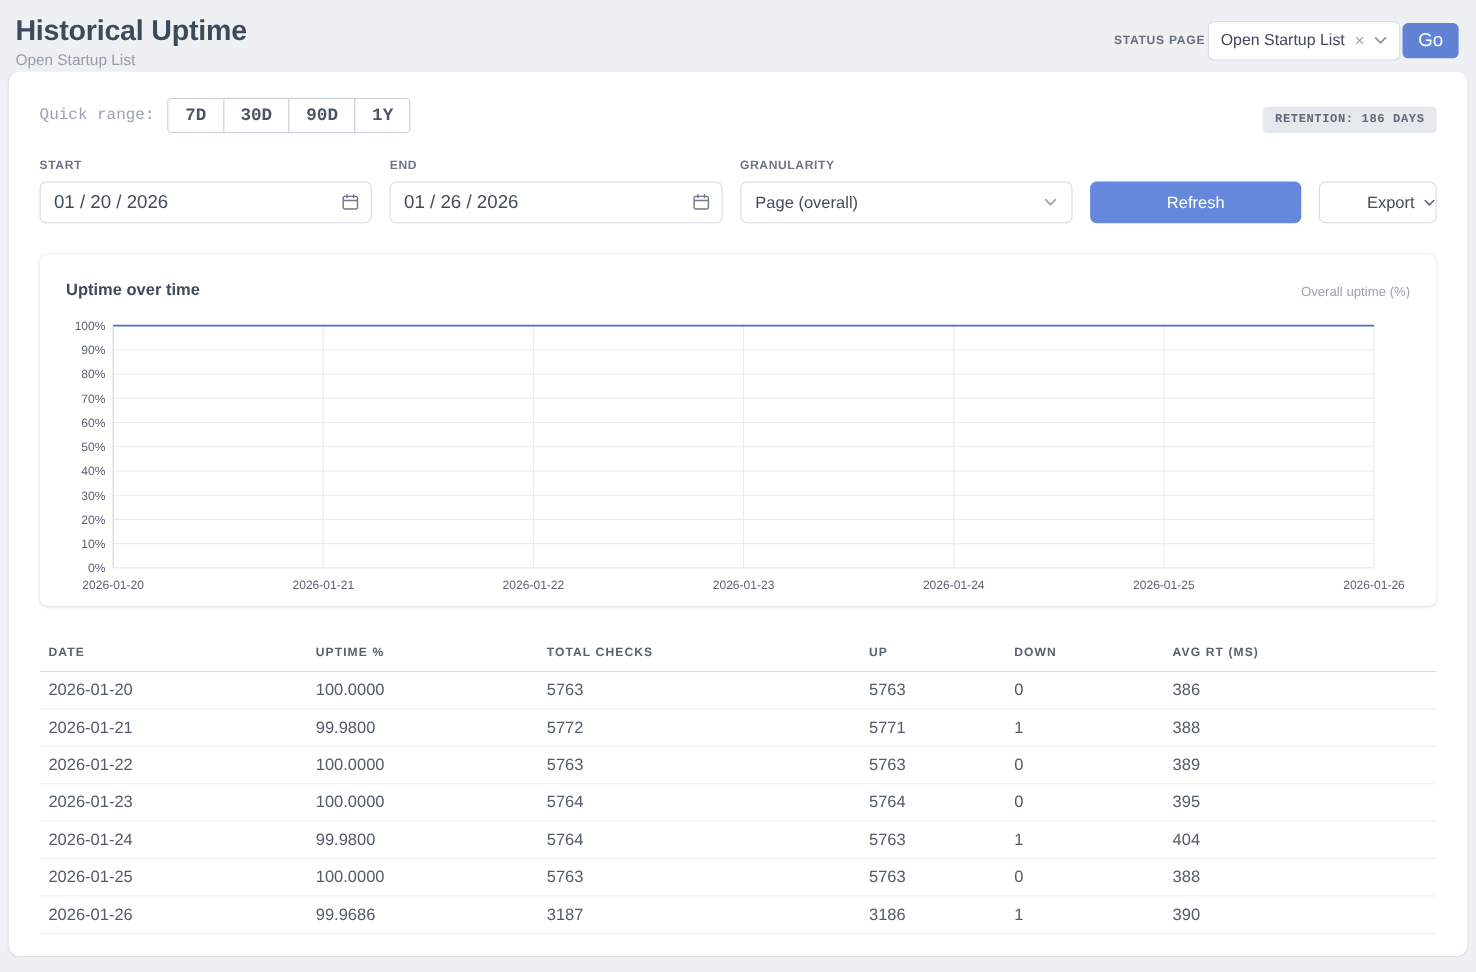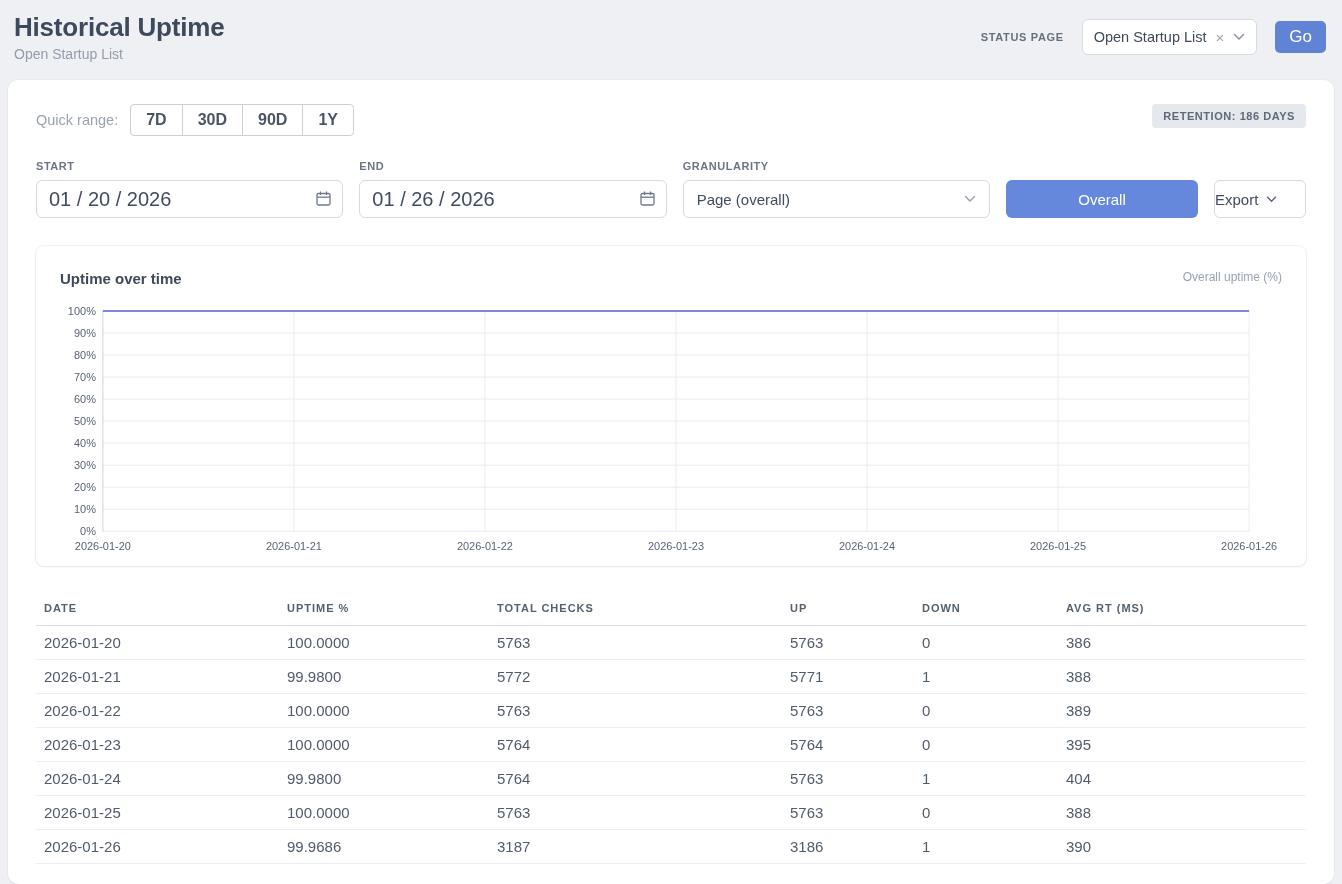--- a/index.html
+++ b/index.html
@@ -5,43 +5,43 @@
   * { box-sizing: border-box; margin: 0; padding: 0; }
   html, body { width: 1342px; min-height: 884px; }
   body {
     font-family: "Liberation Sans", "DejaVu Sans", sans-serif;
     background: #eef0f4;
     color: #3d4a5c;
   }
   
   .page-header {
     display: flex; justify-content: space-between; align-items: flex-start;
-    padding: 12px 16px 18px 14px;
+    padding: 12px 16px 3px 14px;
   }
   .page-title { font-size: 26px; font-weight: 700; color: #3d4a5c; letter-spacing: -0.2px; }
   .page-subtitle { font-size: 14px; color: #949cab; margin-top: 3px; }
-  .header-right { display: flex; align-items: center; gap: 18px; margin-top: 7px; }
+  .header-right { display: flex; align-items: center; gap: 2px; margin-top: 7px; }
   .status-label { font-size: 11px; font-weight: 700; letter-spacing: .06em; color: #66707f; }
   .hsel {
     display: flex; align-items: center; gap: 9px;
     background: #fff; border: 1px solid #d6dae1; border-radius: 6px;
     height: 36px; padding: 0 11px; font-size: 14.5px; color: #3f4a5a; cursor: pointer;
   }
   .clear-x { color: #9aa3b0; font-size: 15px; line-height: 1; cursor: pointer; }
   .btn-go {
     background: #6083d6; color: #fff; border: none; border-radius: 5px;
     height: 32px; padding: 0 14px; font-size: 17px; cursor: pointer;
   }
   
   .card {
     background: #fff; margin: 0 8px 8px; border-radius: 10px;
     box-shadow: 0 1px 2px rgba(16,24,40,.06), 0 0 0 1px rgba(16,24,40,.02);
     padding: 24px 28px 20px;
   }
-  .controls-top { display: flex; justify-content: space-between; align-items: flex-start; }
+  .controls-top { display: flex; justify-content: space-between; align-items: flex-end; font-family: Liberation Mono, monospace; }
   .qr-row { display: flex; align-items: center; }
   .qr-label { color: #9aa3b0; font-size: 14.5px; margin-right: 12px; }
   .qr-group { display: inline-flex; }
   .qr-btn {
     background: #fff; border: 1px solid #c9cfd9; color: #4a5564;
     font-size: 16px; font-weight: 600; padding: 6px 15px; margin-left: -1px;
     cursor: pointer; font-family: inherit;
   }
   .qr-btn:first-child { border-radius: 4px 0 0 4px; margin-left: 0; }
   .qr-btn:last-child { border-radius: 0 4px 4px 0; }
@@ -49,45 +49,45 @@
     background: #e5e8ec; color: #5e6a7b; font-size: 11px; font-weight: 700;
     letter-spacing: .05em; padding: 6px 11px; border-radius: 4px;
   }
   
   .form-row { display: flex; align-items: flex-end; gap: 16px; margin-top: 24px; }
   .field { flex: 1; min-width: 0; }
   .field-label { font-size: 11px; font-weight: 600; letter-spacing: .05em; color: #6b7586; margin-bottom: 8px; }
   .input-wrap { position: relative; }
   input.text {
     width: 100%; height: 38px; border: 1px solid #d6dae1; border-radius: 6px;
-    padding: 0 36px 0 12px; font-size: 20px; color: #414d5e; background: #fff;
+    padding: 0 36px 0 12px; font-size: 17px; color: #414d5e; background: #fff;
     font-family: inherit;
   }
   .cal-icon { position: absolute; right: 11px; top: 10px; cursor: pointer; }
   .sel {
     height: 38px; border: 1px solid #d6dae1; border-radius: 6px;
     display: flex; align-items: center; justify-content: space-between;
     padding: 0 13px; font-size: 15px; color: #414d5e; background: #fff; cursor: pointer; gap: 40px;
   }
   .btn-refresh {
     width: 192px; height: 38px; background: #6588dd; color: #fff; border: none;
     border-radius: 6px; font-size: 15px; cursor: pointer; font-family: inherit; flex: none;
   }
   .btn-export {
-    width: 92px; height: 38px; background: #fff; border: 1px solid #d6dae1; border-radius: 6px;
-    color: #414d5e; font-size: 15px; display: flex; align-items: center; justify-content: flex-start;
+    width: 107px; height: 38px; background: #fff; border: 1px solid #d6dae1; border-radius: 6px;
+    color: #414d5e; font-size: 15px; display: flex; align-items: center; justify-content: flex-end;
     gap: 8px; cursor: pointer; font-family: inherit; flex: none;
   }
   
   .chart-card {
     margin-top: 28px; border-radius: 8px; padding: 18px 24px 12px;
     box-shadow: 0 0 0 1px rgba(40,50,70,.06), 0 1px 3px rgba(40,50,70,.08);
     background: #fff;
   }
-  .chart-head { display: flex; justify-content: space-between; align-items: flex-start; padding: 6px 0 16px; gap: 48px; }
+  .chart-head { display: flex; justify-content: space-between; align-items: flex-end; padding: 6px 0 16px; gap: 48px; }
   .chart-title { font-size: 15px; font-weight: 700; color: #3d4a5c; }
   .chart-legend { font-size: 12px; color: #9aa3b2; margin-left: 11px; }
   .chart-svg { display: block; width: 100%; height: auto; }
   .chart-svg text.tick { font-size: 11px; fill: #596374; font-family: "Liberation Sans","DejaVu Sans",sans-serif; }
   
   .table-wrap { margin-top: 28px; }
   table { width: 100%; border-collapse: collapse; table-layout: fixed; }
   th {
     font-size: 11px; font-weight: 700; letter-spacing: .09em; color: #55616f;
     text-align: left; padding: 8px 8px 11px; border-bottom: 1px solid #d9dde3;
@@ -157,21 +157,21 @@
     </div>
     <div class="field">
       <div class="field-label">GRANULARITY</div>
       <div class="sel">
         <span>Page (overall)</span>
         <svg width="12" height="8" viewBox="0 0 12 8">
           <polyline points="1.5,1.5 6,6 10.5,1.5" fill="none" stroke="#9aa3b0" stroke-width="1.5" stroke-linecap="round" stroke-linejoin="round"></polyline>
         </svg>
       </div>
     </div>
-    <button class="btn-refresh">Overall</button>
+    <button class="btn-refresh">Refresh</button>
     <button class="btn-export">
       <span>Export</span>
       <svg width="11" height="7" viewBox="0 0 12 8">
         <polyline points="1.5,1.5 6,6 10.5,1.5" fill="none" stroke="#5b6675" stroke-width="1.6" stroke-linecap="round" stroke-linejoin="round"></polyline>
       </svg>
     </button>
   </div>
 
   <div class="chart-card">
     <div class="chart-head">

